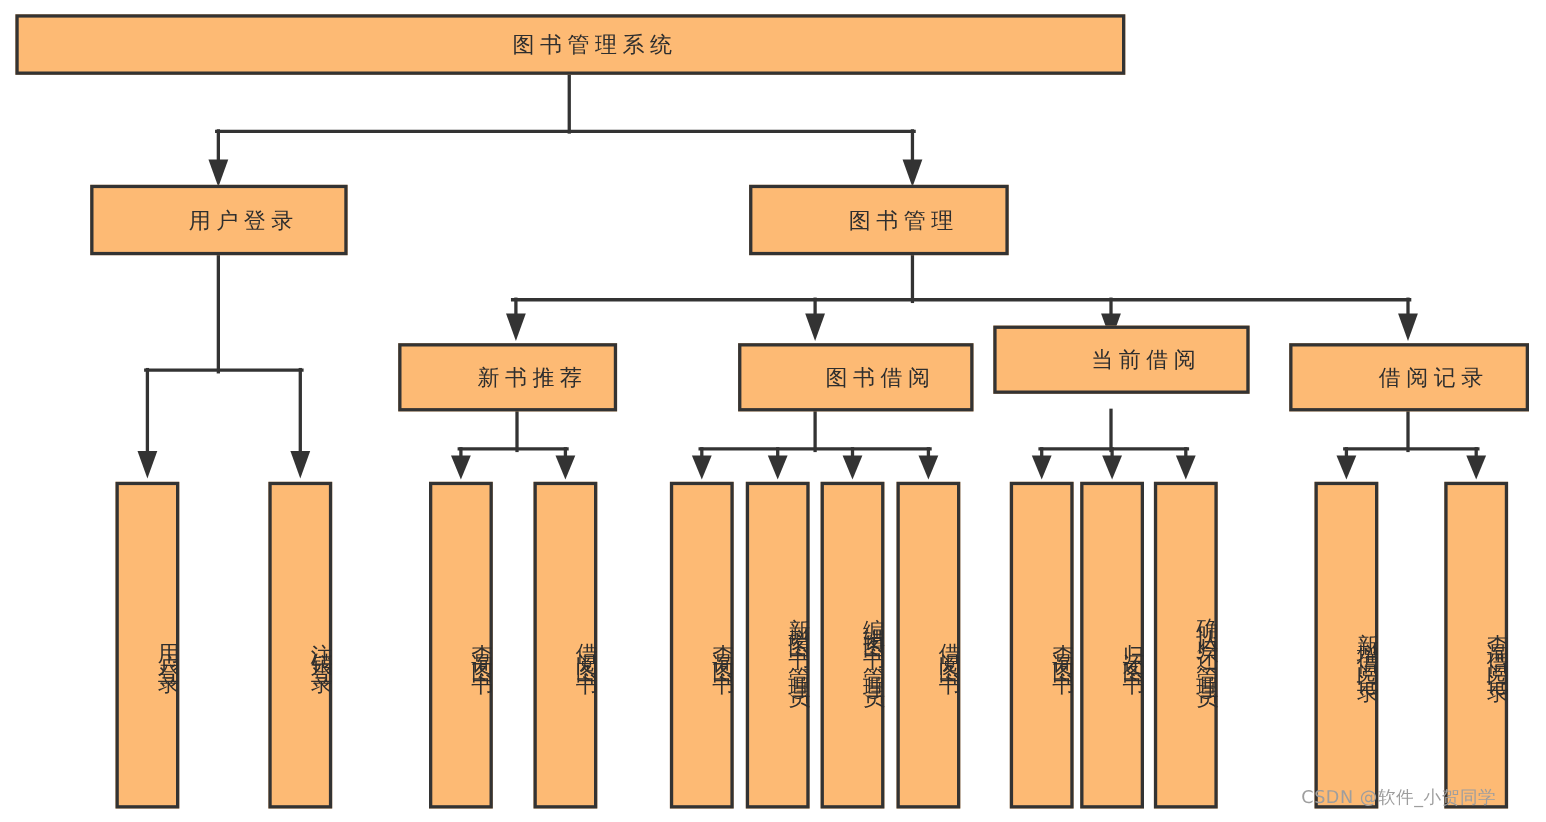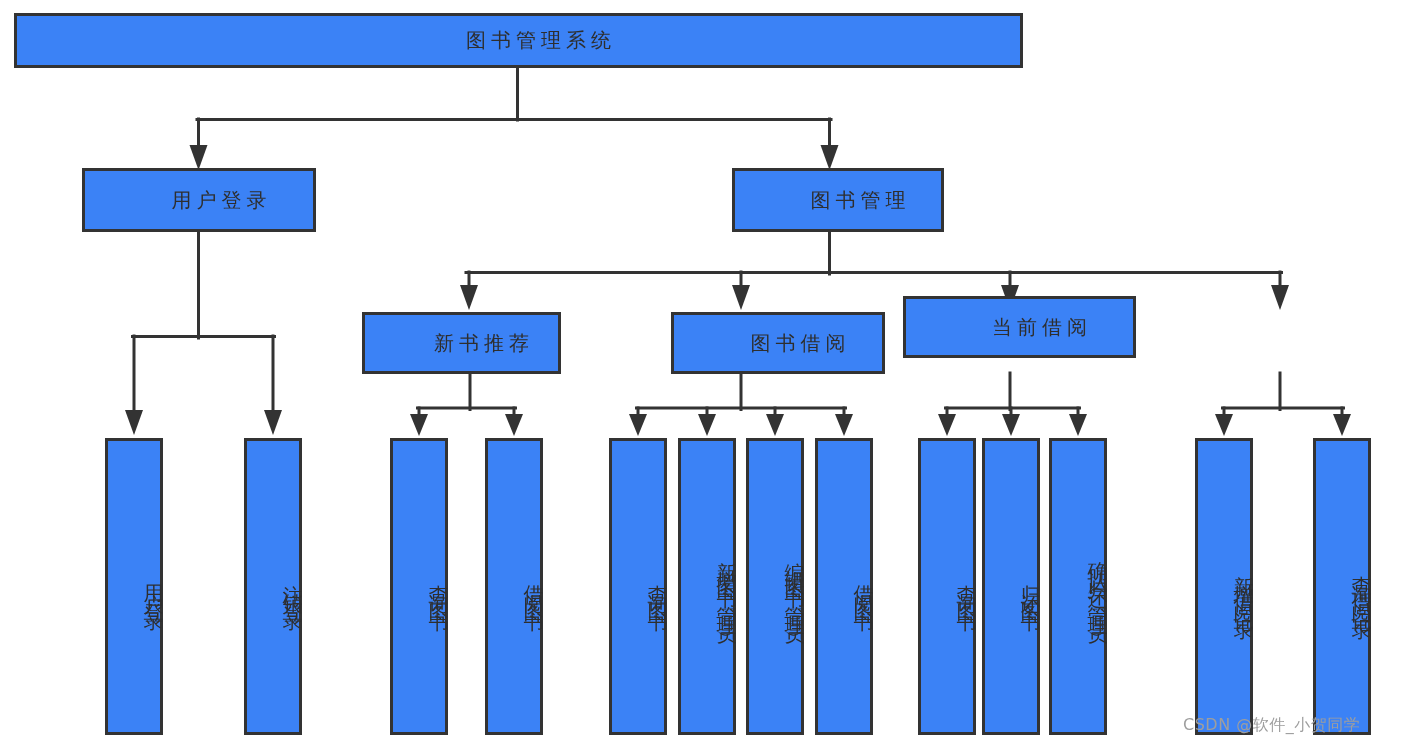--- a/index.html
+++ b/index.html
@@ -8,21 +8,21 @@
     background:var(--background,#ffffff);
     font-family:"DejaVu Sans","Liberation Sans",sans-serif;
     overflow:hidden;
   }
   svg.connectors{position:absolute;left:0;top:0;}
   svg.connectors line{stroke:var(--line,#333333);stroke-width:3;stroke-linecap:square;}
   svg.connectors polygon{fill:var(--line,#333333);}
   .node{
     position:absolute;box-sizing:border-box;
     border:3px solid var(--line,#333333);
-    background:#3b82f6;
+    background:#fdba74;
     display:flex;align-items:center;justify-content:center;
     color:var(--text,#2e2e2e);
     padding-left:40px;
   }
   .node.h span{font-size:20px;letter-spacing:5px;text-indent:5px;white-space:nowrap;}
   .node.v span{
     writing-mode:vertical-rl;text-orientation:mixed;
     font-size:20px;line-height:1;letter-spacing:9px;
     white-space:nowrap;
   }
@@ -113,32 +113,35 @@
     </g>
   </svg>
 
   <div class="node h" style="left:14px;top:13px;width:1009px;height:55px">
     <span>图书管理系统</span>
   </div>
 
   <div class="node h" style="left:82px;top:168px;width:234px;height:64px">
     <span>用户登录</span>
   </div>
-  <div class="node h" style="left:732px;top:168px;width:212px;height:64px">
+  <div class="node h" style="left:681px;top:168px;width:236px;height:64px">
     <span>图书管理</span>
   </div>
 
   <div class="node h" style="left:362px;top:312px;width:199px;height:62px">
     <span>新书推荐</span>
   </div>
   <div class="node h" style="left:671px;top:312px;width:214px;height:62px">
     <span>图书借阅</span>
   </div>
   <div class="node h" style="left:903px;top:296px;width:233px;height:62px">
     <span>当前借阅</span>
+  </div>
+  <div class="node h" style="left:1172px;top:312px;width:218px;height:62px">
+    <span>借阅记录</span>
   </div>
 
   <div class="node v" style="left:105px;top:438px;width:58px;height:297px">
     <span>用户登录</span>
   </div>
   <div class="node v" style="left:244px;top:438px;width:58px;height:297px">
     <span>注销登录</span>
   </div>
 
   <div class="node v" style="left:390px;top:438px;width:58px;height:297px">

